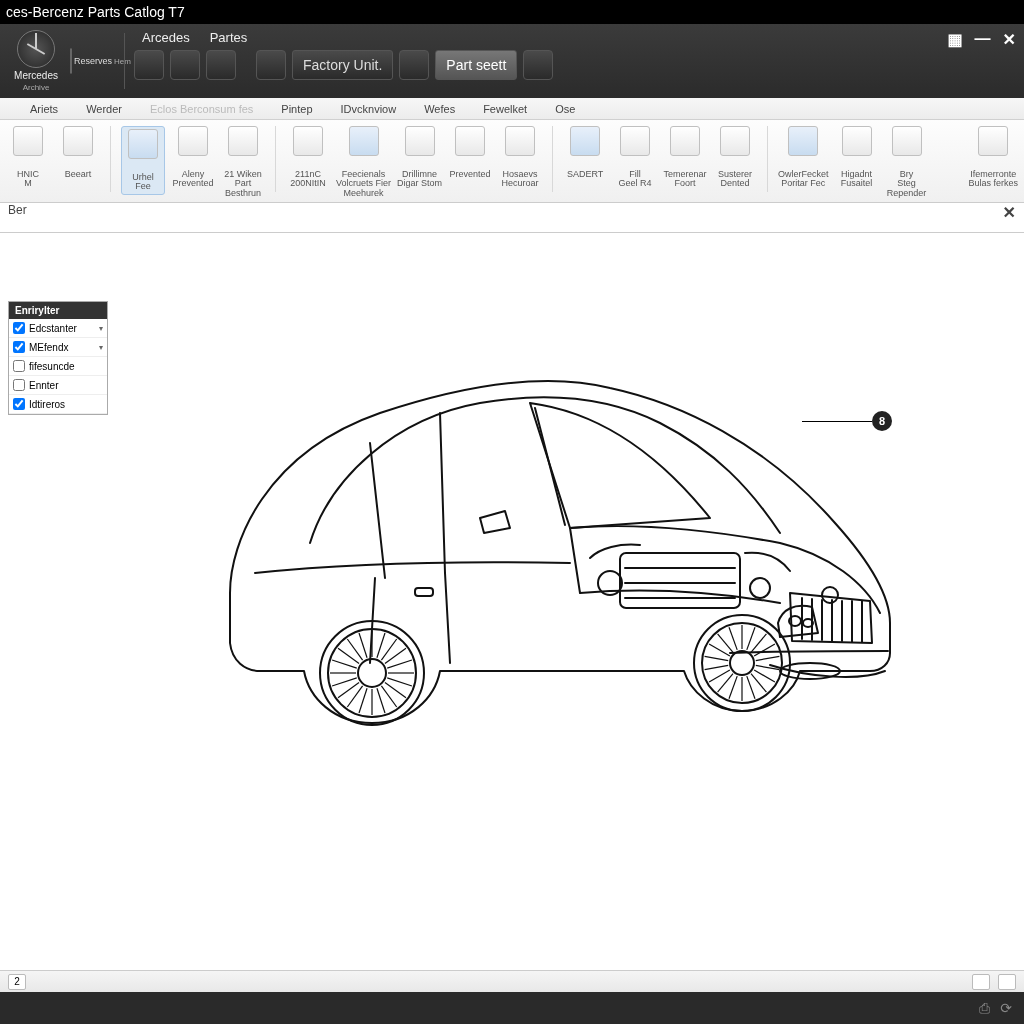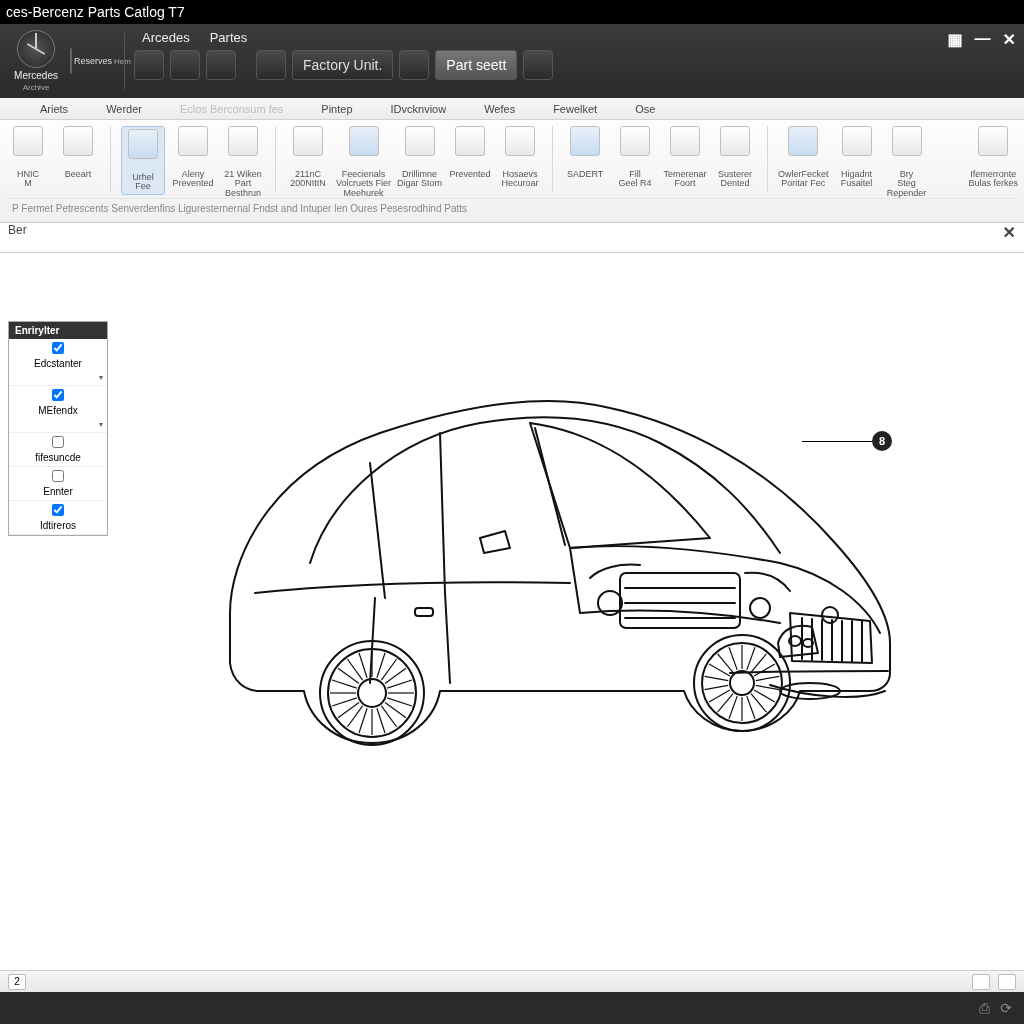--- a/index.html
+++ b/index.html
@@ -21,21 +21,21 @@
   .dark-tab{color:#eee;font-size:13px;padding:2px 8px;}
   .dark-btnrow{position:absolute;left:134px;top:26px;display:flex;gap:6px;align-items:center;}
   .dbtn{width:30px;height:30px;border:1px solid #555;background:linear-gradient(#4a4a4a,#2a2a2a);border-radius:4px;}
   .dwide{height:30px;border:1px solid #555;background:linear-gradient(#4a4a4a,#2a2a2a);border-radius:3px;color:#ddd;font-size:14px;display:flex;align-items:center;padding:0 10px;}
   .dwide.active{background:linear-gradient(#777,#555);color:#fff;}
   .wincontrols{position:absolute;right:8px;top:6px;display:flex;gap:12px;color:#fff;font-size:16px;font-weight:bold;}
   .wincontrols span{cursor:pointer;}
 
   
   .menubar{height:22px;background:linear-gradient(#f7f7f7,#ececec);border-bottom:1px solid #d0d0d0;display:flex;align-items:center;font-size:11px;color:#444;gap:28px;padding:0 30px;}
-  .menubar .m{cursor:pointer;margin-left:10px;}
+  .menubar .m{cursor:pointer;}
   .menubar .dis{color:#bbb;}
 
   
   .ribbon{background:linear-gradient(#fdfdfd,#f0f0f0);border-bottom:1px solid #ccc;padding:6px 6px 4px 6px;}
   .ribrow{display:flex;gap:6px;align-items:flex-start;}
   .rgrp{display:flex;flex-direction:column;align-items:center;gap:14px;font-size:9px;color:#555;min-width:44px;text-align:center;line-height:1.05;}
   .rgrp.sel{background:#dbe8f4;border:1px solid #a7c7e7;border-radius:3px;padding:2px;}
   .ricon{width:30px;height:30px;border:1px solid #c0c0c0;border-radius:3px;background:linear-gradient(#fff,#e8e8e8);}
   .ricon.blue{background:linear-gradient(#e8f0fa,#c8dcf0);}
   .rsep{width:1px;height:66px;background:#d8d8d8;margin:0 4px;}
@@ -46,21 +46,21 @@
   
   .subhdr{height:30px;border-bottom:1px solid #ccc;display:flex;align-items:flex-start;justify-content:space-between;padding:0 8px;font-size:12px;color:#444;}
   .subhdr .x{font-weight:bold;cursor:pointer;font-size:16px;}
 
   
   .main{position:relative;height:714px;background:#fff;}
 
   
   .panel{position:absolute;left:8px;top:68px;width:100px;border:1px solid #aaa;font-size:10px;background:#fff;}
   .panel .phdr{background:#333;color:#fff;padding:3px 6px;font-weight:bold;}
-  .panel .prow{display:flex;align-items:center;gap:4px;padding:3px 4px;border-bottom:1px solid #eee;cursor:pointer;flex-direction:column;}
+  .panel .prow{display:flex;align-items:center;gap:4px;padding:3px 4px;border-bottom:1px solid #eee;cursor:pointer;}
   .panel .prow input{width:12px;height:12px;}
   .panel .prow .dd{margin-left:auto;font-size:8px;color:#666;}
 
   
   .car{position:absolute;left:170px;top:60px;width:750px;height:480px;}
   .car svg{width:100%;height:100%;}
   .callout{position:absolute;right:28px;top:118px;display:flex;align-items:center;}
   .callout .line{width:70px;height:1px;background:#000;}
   .callout .dot{width:20px;height:20px;border-radius:50%;background:#222;color:#fff;font-size:11px;display:flex;align-items:center;justify-content:center;font-weight:bold;}
 
@@ -198,21 +198,20 @@
       <div class="rgrp">
         <div class="ricon"></div>
         <div>Bry<br>Steg<br>Repender</div>
       </div>
       <div class="spacer"></div>
       <div class="rgrp">
         <div class="ricon"></div>
         <div>Ifemerronte<br>Bulas ferkes</div>
       </div>
     </div>
-  <div class="breadcrumb">P Fermet Petrescents Senverdenfins Liguresternernal Fndst and Intuper len Oures Pesesrodhind Patts</div>
 </div>
 
 <div class="subhdr">
   <span>Ber</span>
   <span class="x">✕</span>
 </div>
 
 <div class="main">
 
   <div class="panel">

